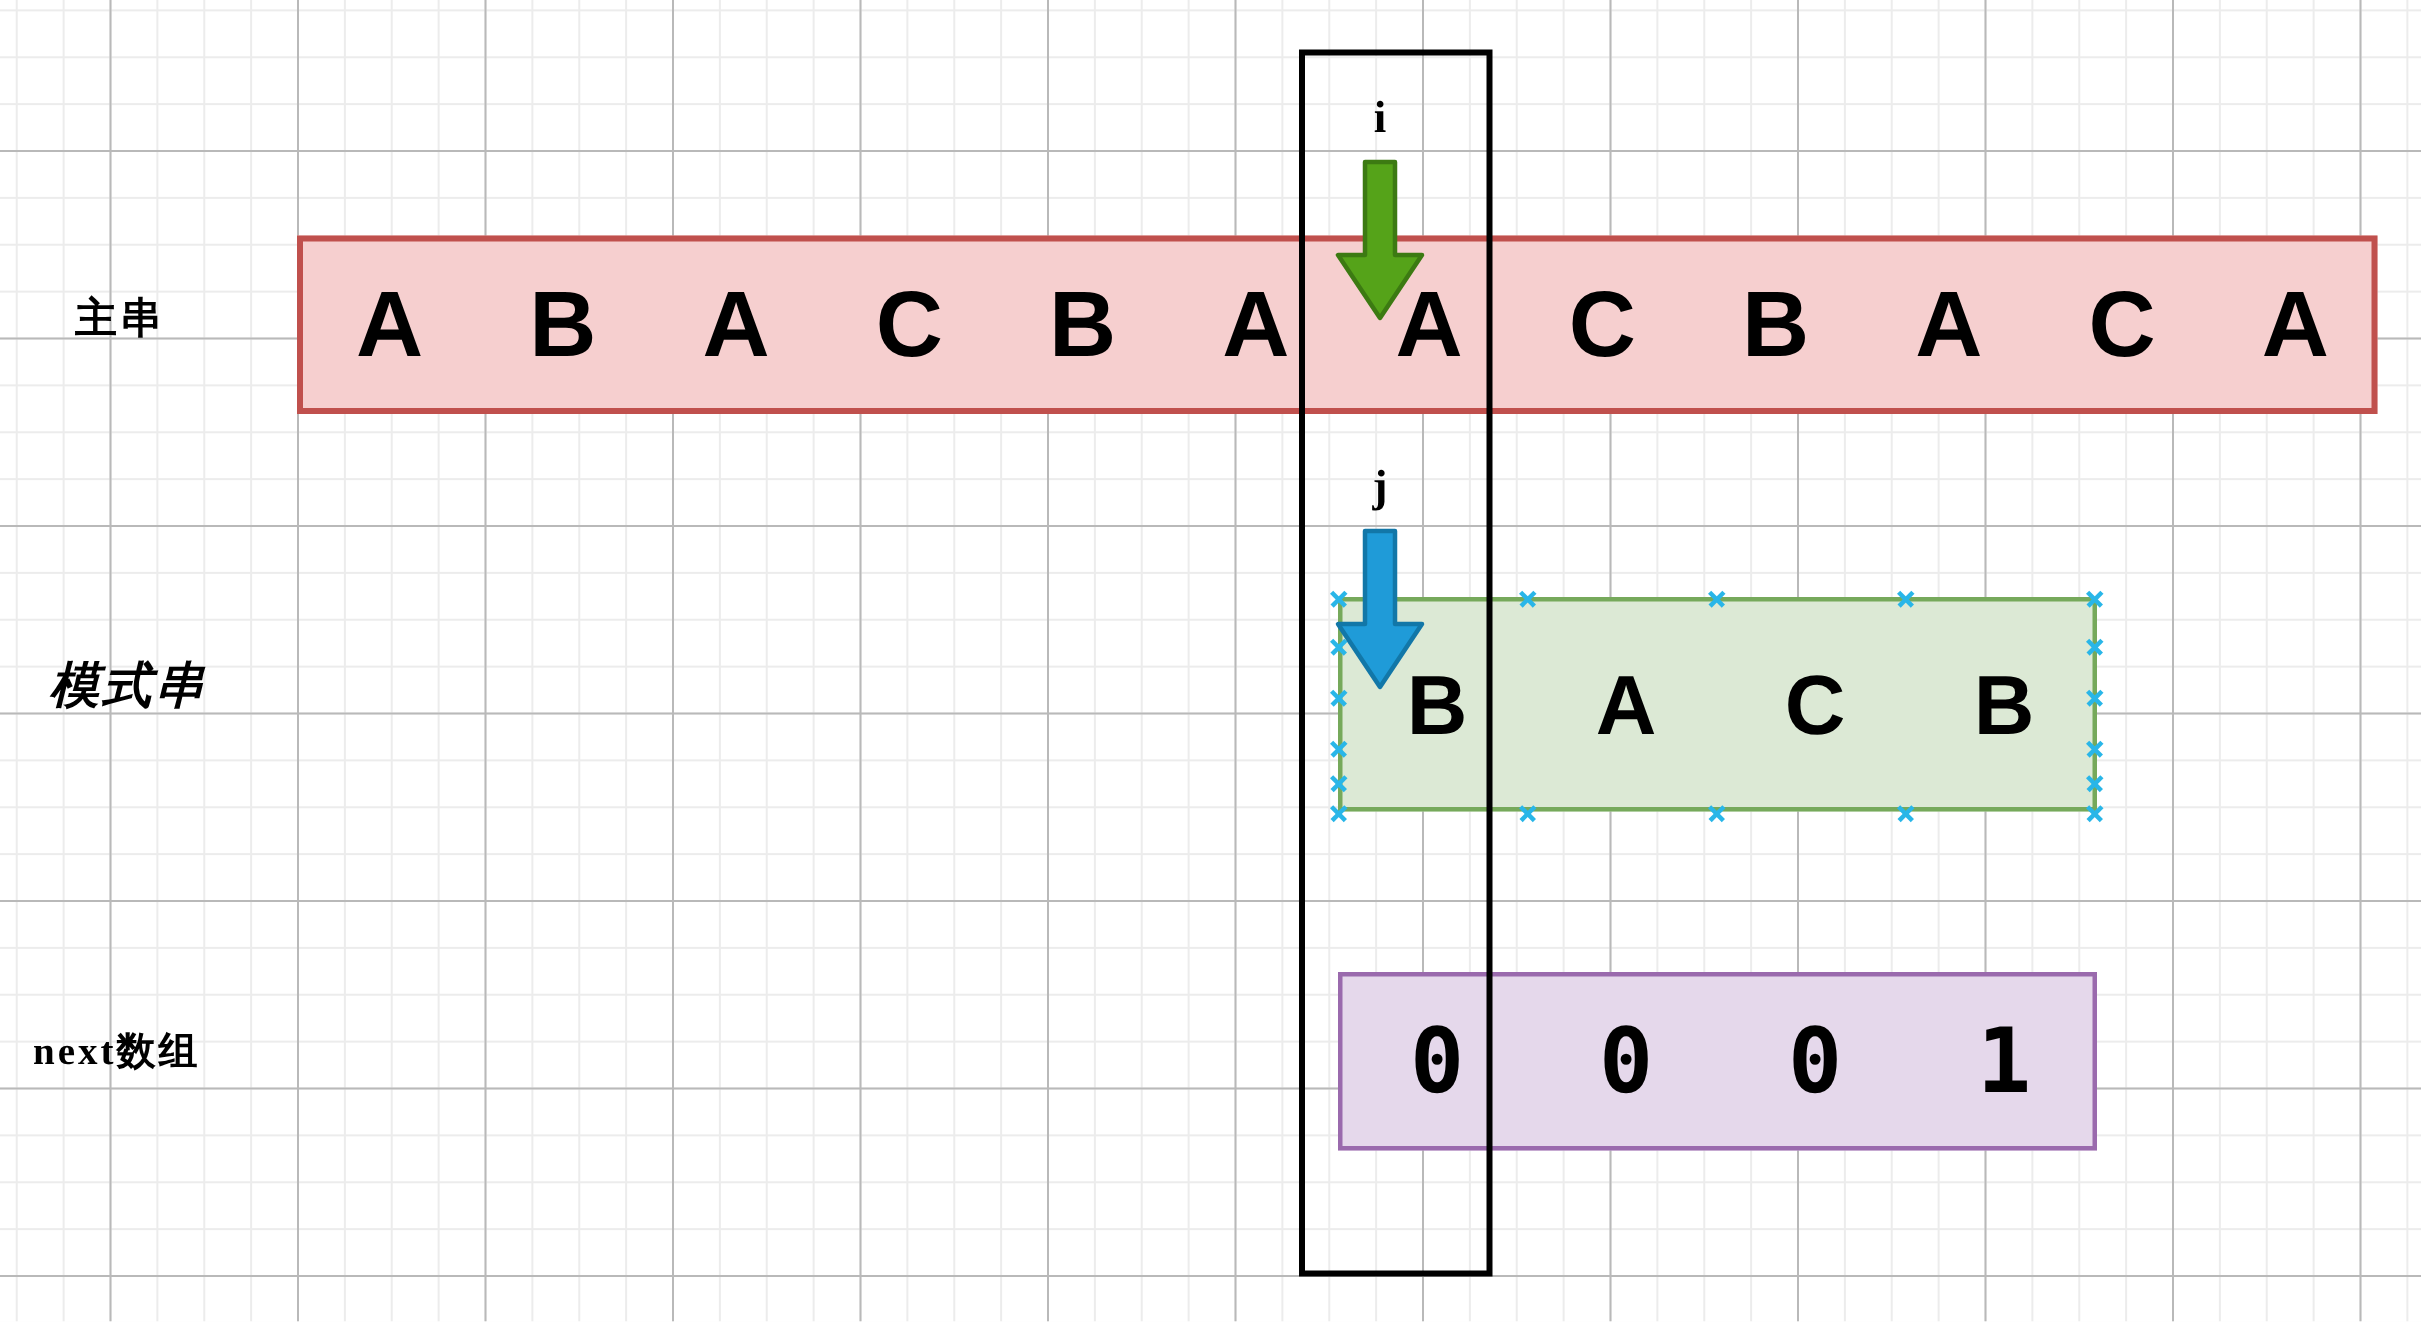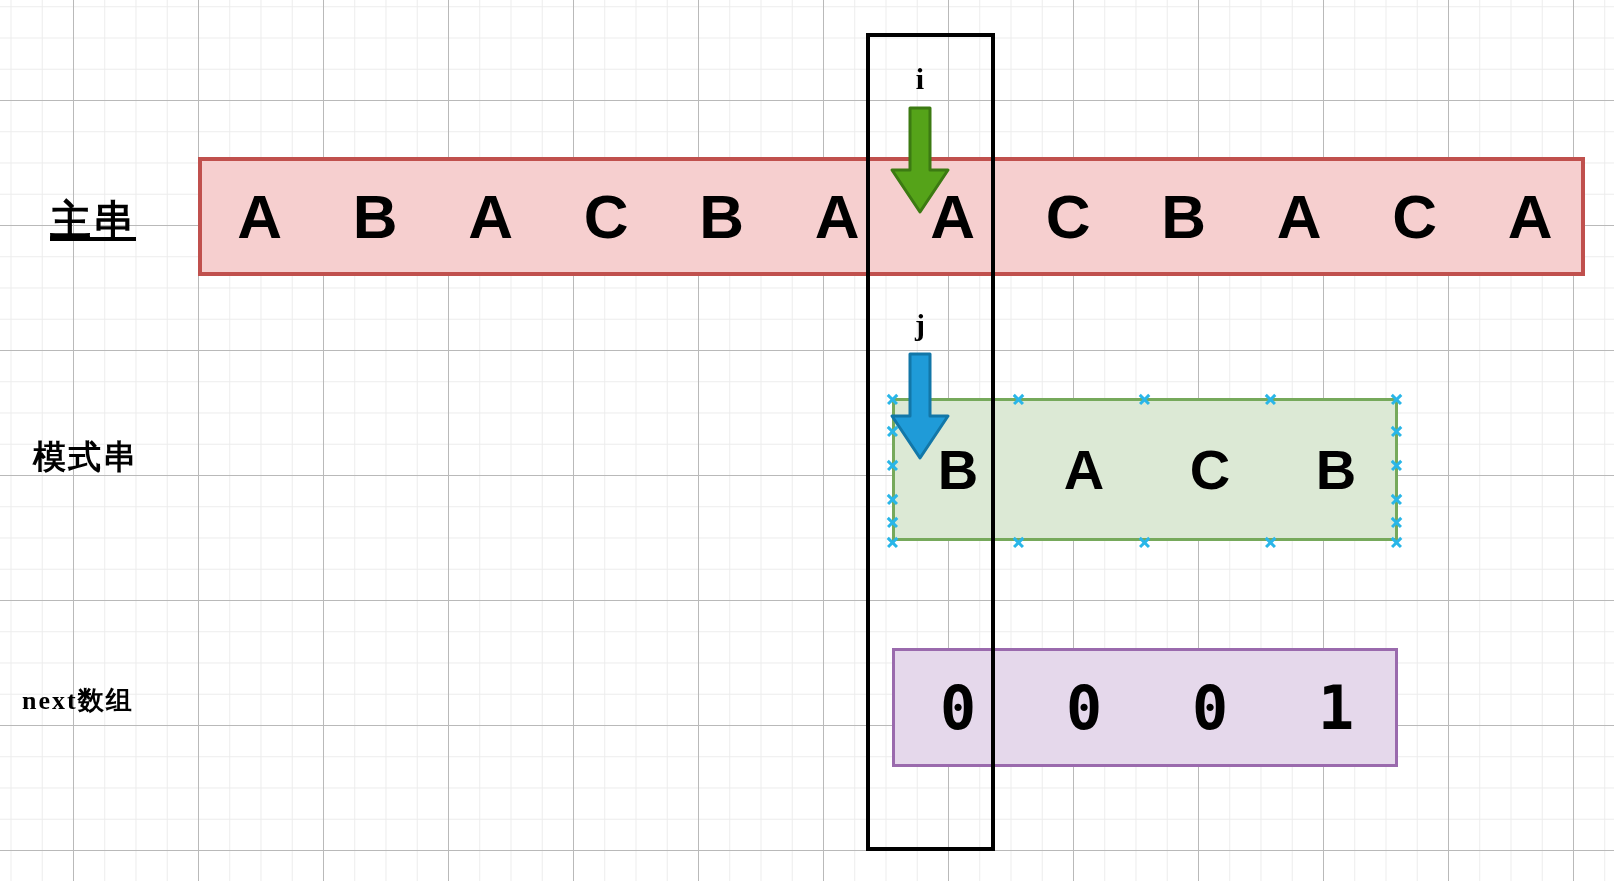--- a/index.html
+++ b/index.html
@@ -31,22 +31,22 @@
 
   
   .row-label {
     position: absolute;
     color: #000000;
     font-family: "Liberation Serif", serif;
     font-weight: 700;
     white-space: nowrap;
     letter-spacing: 2px;
   }
-  #label-main   { left: 50px;  top: 193px; font-size: 41px; text-decoration: underline; }
-  #label-pat    { left: 33px;  top: 435px; font-size: 33px; }
+  #label-main   { left: 50px;  top: 193px; font-size: 28px; }
+  #label-pat    { left: 33px;  top: 435px; font-size: 33px; font-style: italic; }
   #label-next   { left: 22px;  top: 683px; font-size: 26px; }
 
   
   #highlight-column {
     position: absolute;
     left: 866px;
     top: 33px;
     width: 129px;
     height: 818px;
     border: 4px solid #000000;

